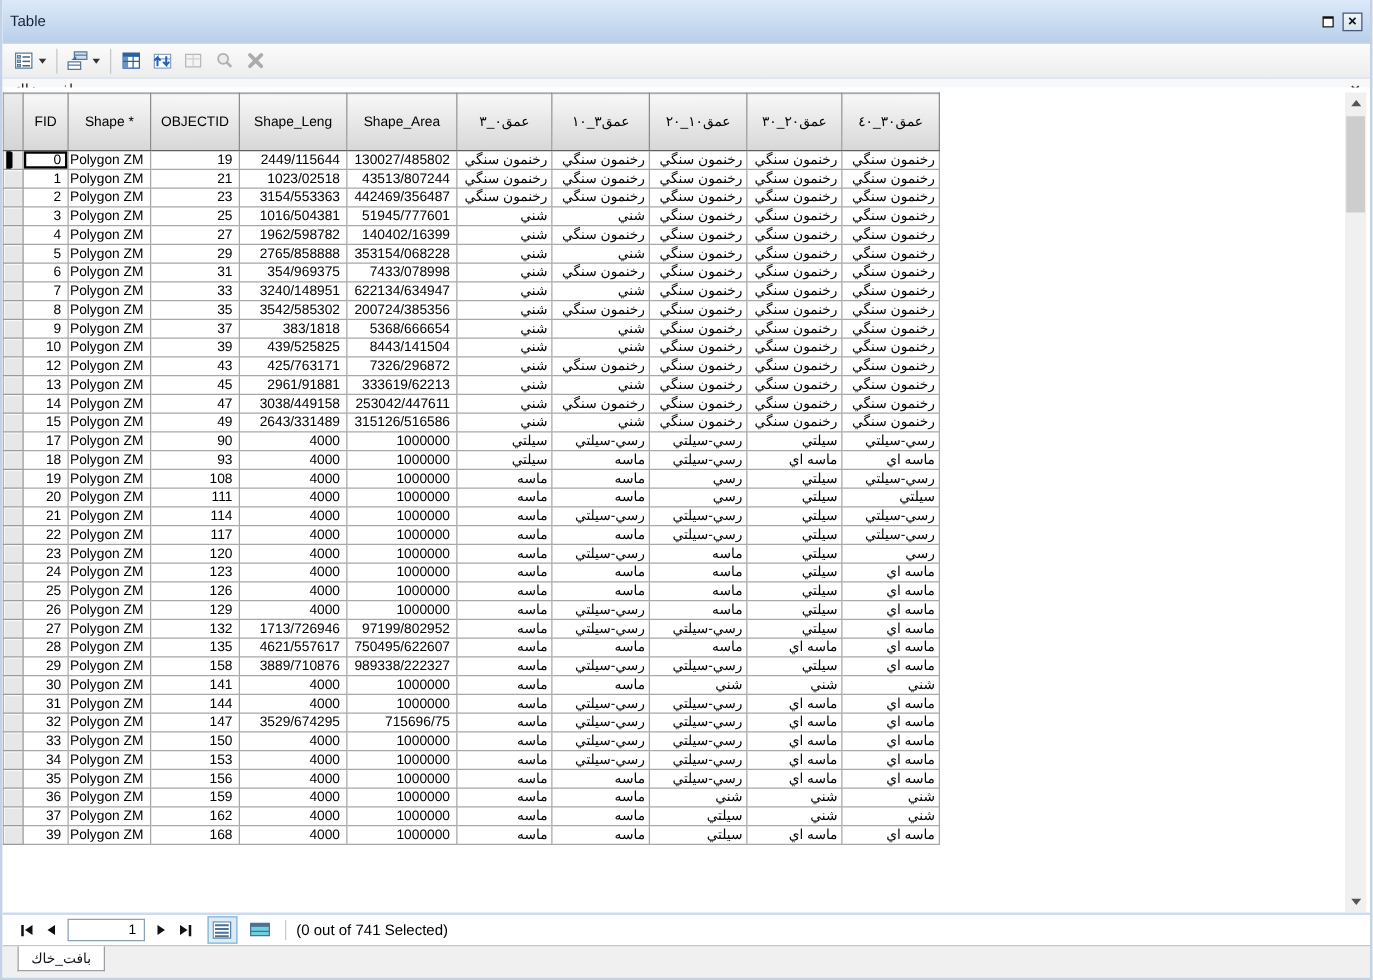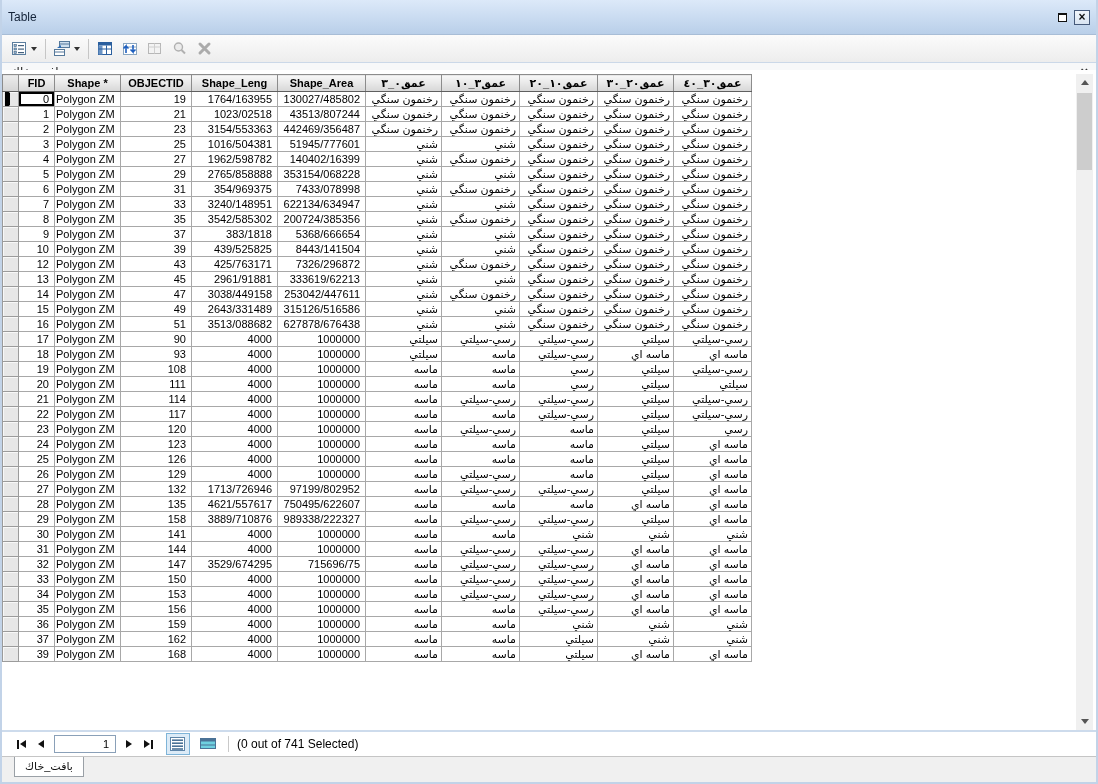--- a/index.html
+++ b/index.html
@@ -38,23 +38,23 @@
     justify-content:space-between; padding:0 8px; font-size:12px; color:#222;
   }
   .namebar .nb-close{ font-size:13px; font-weight:bold; color:#333; line-height:11px; }
   
   .table-area{
     position:absolute; top:70px; left:0; right:0; bottom:52px;
     background:#fff; overflow:hidden; padding-top:4px;
   }
   table{ table-layout:fixed; border-collapse:collapse; font-size:11px; color:#000; }
   th{
-    height:17px; font-size:11px; font-weight:bold; text-align:center;
+    height:17px; font-size:11px; font-weight:normal; text-align:center;
     background:linear-gradient(#f8f8f8,#d7d7d7);
-    border:1px solid #8c8c8c; border-bottom:1px solid #5f5f5f; padding:1px 2px;
+    border:1px solid #8c8c8c; border-bottom:1px solid #5f5f5f; padding:16px 2px;
     white-space:nowrap; overflow:hidden;
   }
   th.sel-h{ background:linear-gradient(#ececec,#d4d4d4); }
   td{
     height:15px; line-height:14px; border:1px solid #a8a8a8; padding:0 2px;
     white-space:nowrap; overflow:hidden; background:#fff;
   }
   td.sel{ background:#e7e7e7; border:1px solid #9b9b9b;
           box-shadow:inset 1px 1px 0 #f8f8f8; }
   td.r{ text-align:right; padding-right:5px; }
@@ -210,21 +210,21 @@
             <th dir="rtl">عمق٢٠_٣٠</th>
             <th dir="rtl">عمق٣٠_٤٠</th>
           </tr>
       </thead>
       <tbody>
           <tr>
             <td class="sel"><span class="rowarrow"></span></td>
             <td class="r current">0</td>
             <td class="l">Polygon ZM</td>
             <td class="r">19</td>
-            <td class="r">1764/163955</td>
+            <td class="r">2449/115644</td>
             <td class="r">130027/485802</td>
             <td class="fa" dir="rtl">رخنمون سنگي</td>
             <td class="fa" dir="rtl">رخنمون سنگي</td>
             <td class="fa" dir="rtl">رخنمون سنگي</td>
             <td class="fa" dir="rtl">رخنمون سنگي</td>
             <td class="fa" dir="rtl">رخنمون سنگي</td>
           </tr>
           <tr>
             <td class="sel"></td>
             <td class="r">1</td>
@@ -394,33 +394,20 @@
             <td class="fa" dir="rtl">رخنمون سنگي</td>
             <td class="fa" dir="rtl">رخنمون سنگي</td>
           </tr>
           <tr>
             <td class="sel"></td>
             <td class="r">15</td>
             <td class="l">Polygon ZM</td>
             <td class="r">49</td>
             <td class="r">2643/331489</td>
             <td class="r">315126/516586</td>
-            <td class="fa" dir="rtl">شني</td>
-            <td class="fa" dir="rtl">شني</td>
-            <td class="fa" dir="rtl">رخنمون سنگي</td>
-            <td class="fa" dir="rtl">رخنمون سنگي</td>
-            <td class="fa" dir="rtl">رخنمون سنگي</td>
-          </tr>
-          <tr>
-            <td class="sel"></td>
-            <td class="r">16</td>
-            <td class="l">Polygon ZM</td>
-            <td class="r">51</td>
-            <td class="r">3513/088682</td>
-            <td class="r">627878/676438</td>
             <td class="fa" dir="rtl">شني</td>
             <td class="fa" dir="rtl">شني</td>
             <td class="fa" dir="rtl">رخنمون سنگي</td>
             <td class="fa" dir="rtl">رخنمون سنگي</td>
             <td class="fa" dir="rtl">رخنمون سنگي</td>
           </tr>
           <tr>
             <td class="sel"></td>
             <td class="r">17</td>
             <td class="l">Polygon ZM</td>

